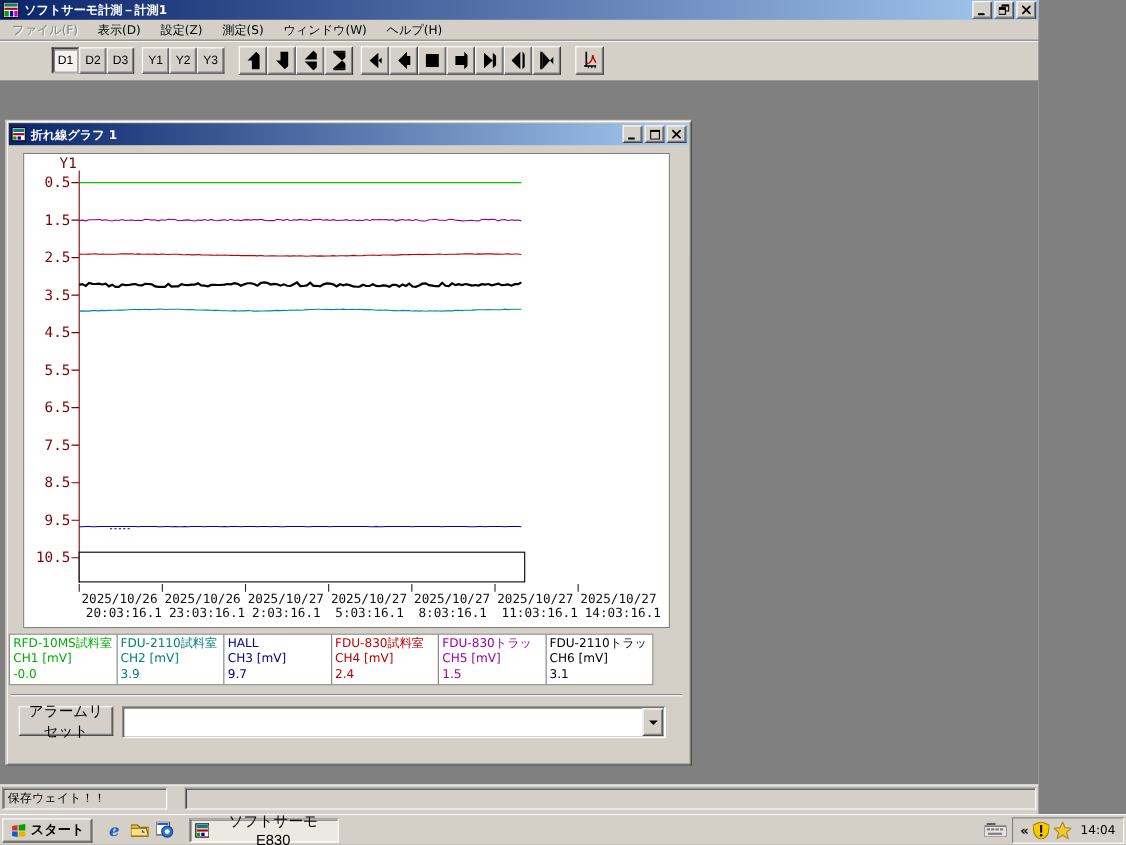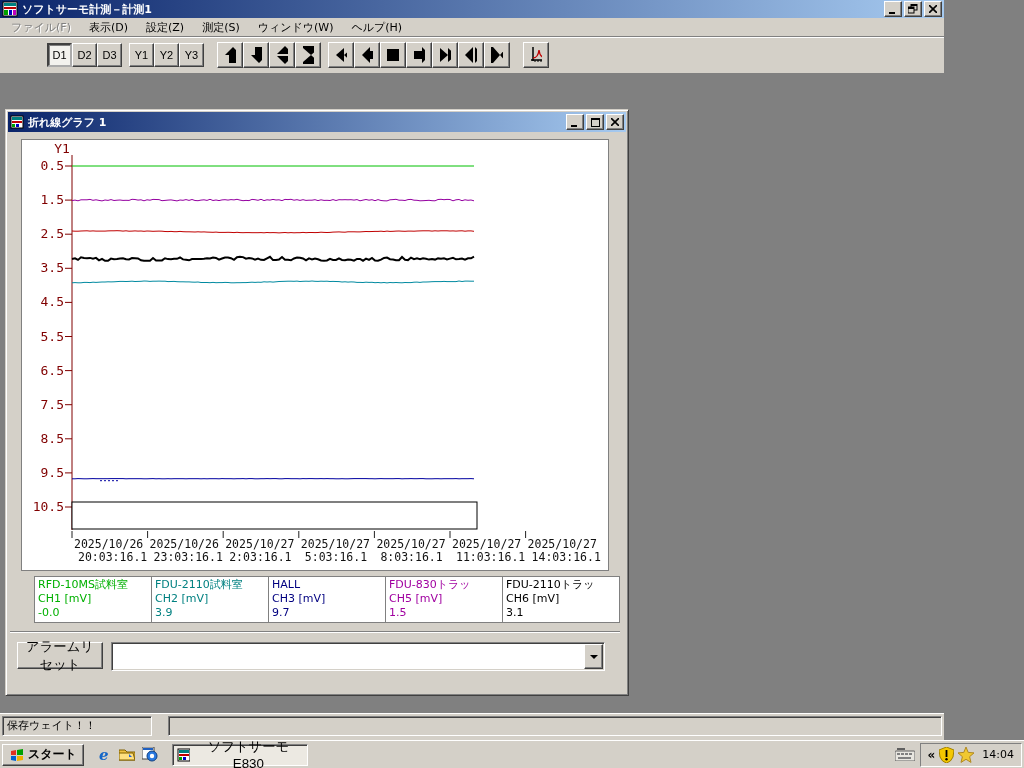--- a/index.html
+++ b/index.html
@@ -34,21 +34,21 @@
   .child{position:absolute;left:5px;top:5px;width:618px;height:581px;background:#d4d0c8;
          border:1px solid;border-color:#d4d0c8 #404040 #404040 #d4d0c8;
          box-shadow:inset 1px 1px 0 #fff, inset -1px -1px 0 #808080;padding:2px;margin-top:31px;}
   .child-tb{height:20px;background:linear-gradient(90deg,#0a246a,#a6caf0);
             display:flex;align-items:center;padding:0 2px;}
   .child-tb .title-text{color:#fff;font-weight:bold;margin-left:4px;flex:1;}
   .graph-panel{position:absolute;left:15px;top:29px;width:586px;height:430px;
                background:#ffffff;border:1px solid #808080;}
   .tick-label{font-family:"DejaVu Sans Mono",monospace;font-size:13px;}
   .xlab{font-family:"DejaVu Sans Mono",monospace;font-size:11.5px;}
-  .legend{position:absolute;left:28px;top:466px;width:584px;height:45px;background:#fff;
+  .legend{position:absolute;left:2px;top:466px;width:584px;height:45px;background:#fff;
           border:1px solid #808080;display:flex;}
   .legend-cell{flex:1;overflow:hidden;white-space:nowrap;padding:1px 3px;line-height:14px;
           border-left:1px solid #808080;}
   .legend-cell:first-child{border-left:none;}
   .divider{position:absolute;left:4px;right:8px;top:521px;height:0;
            border-top:1px solid #808080;border-bottom:1px solid #ffffff;}
   .alarm-btn{position:absolute;left:11px;top:532px;width:86px;height:27px;background:#d4d0c8;
              display:flex;align-items:center;justify-content:center;}
   .combo{position:absolute;left:105px;top:532px;width:492px;height:27px;background:#fff;
          display:flex;}
@@ -313,20 +313,25 @@
           <div class="legend-cell" style="color: rgb(0, 128, 128);">
             <div>FDU-2110試料室</div>
             <div>CH2 [mV]</div>
             <div>3.9</div>
           </div>
           <div class="legend-cell" style="color: rgb(0, 0, 128);">
             <div>HALL</div>
             <div>CH3 [mV]</div>
             <div>9.7</div>
           </div>
+          <div class="legend-cell" style="color: rgb(192, 0, 0);">
+            <div>FDU-830試料室</div>
+            <div>CH4 [mV]</div>
+            <div>2.4</div>
+          </div>
           <div class="legend-cell" style="color: rgb(160, 0, 160);">
             <div>FDU-830トラッ</div>
             <div>CH5 [mV]</div>
             <div>1.5</div>
           </div>
           <div class="legend-cell" style="color: rgb(0, 0, 0);">
             <div>FDU-2110トラッ</div>
             <div>CH6 [mV]</div>
             <div>3.1</div>
           </div>

